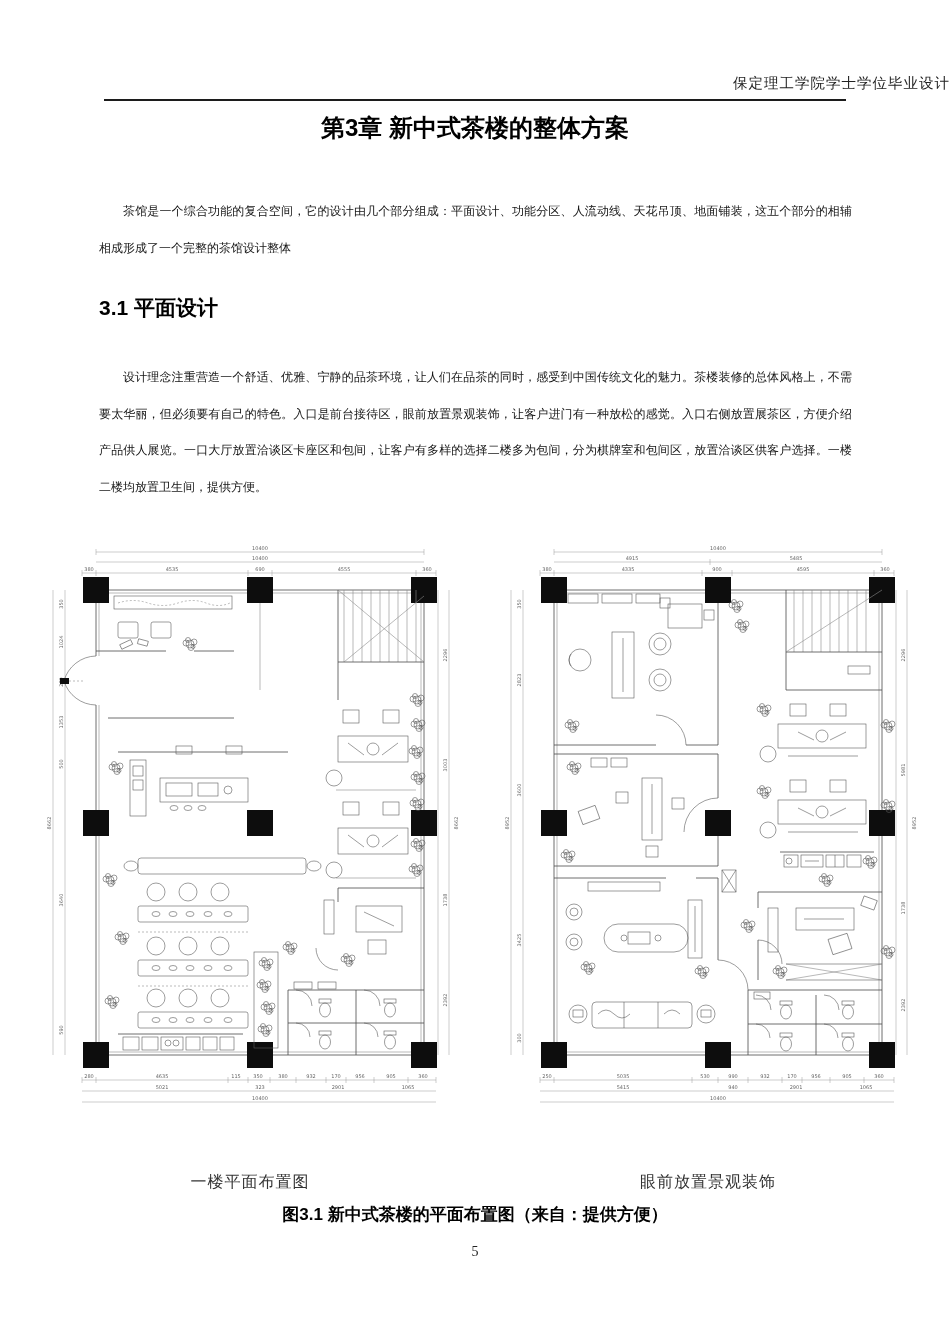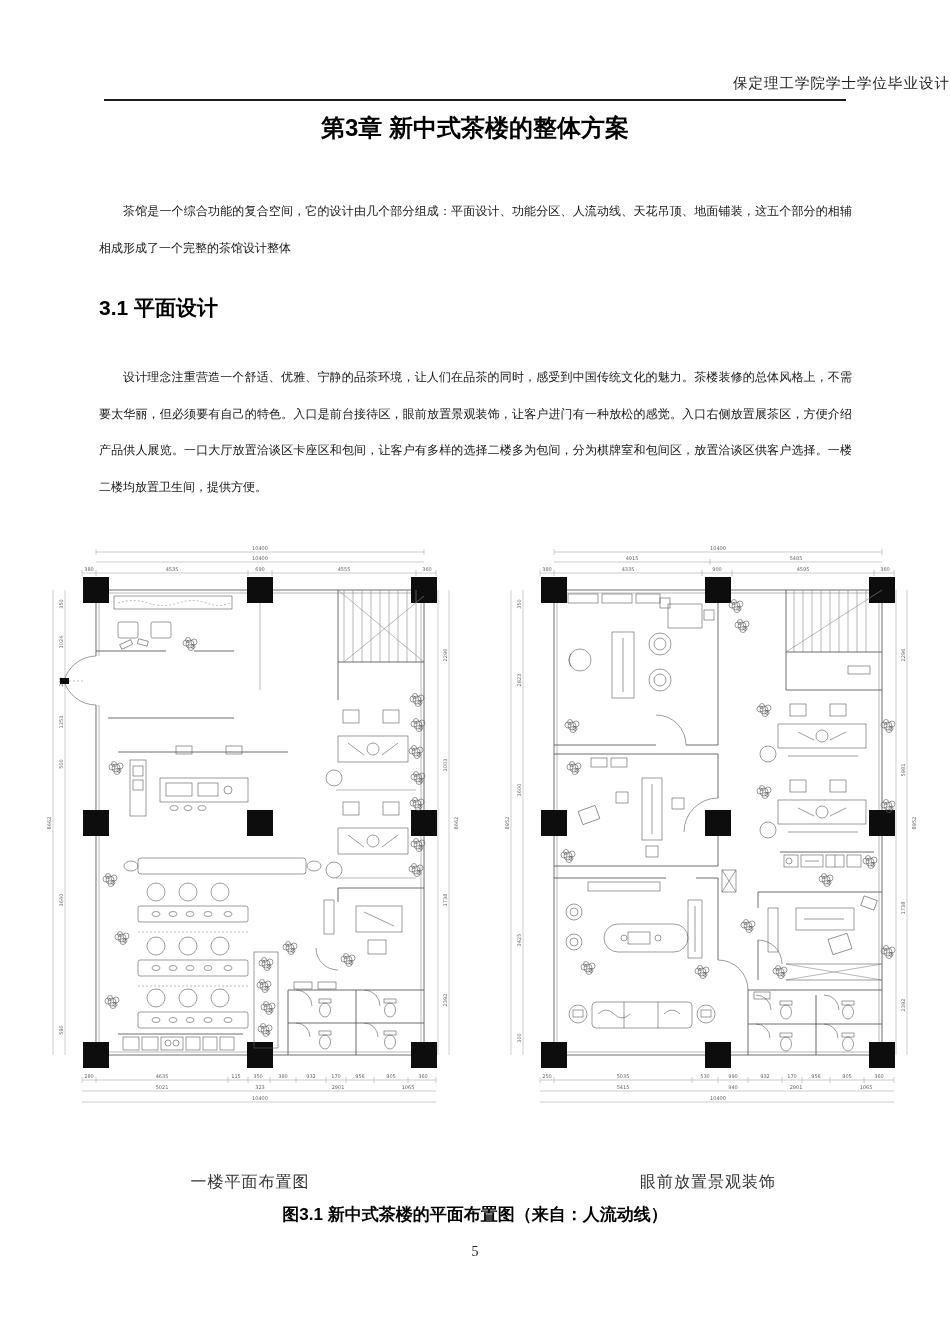--- a/index.html
+++ b/index.html
@@ -609,15 +609,15 @@
           <use href="#toilet" x="352" y="502"></use>
           <path class="furn" d="M260,484 A14,14 0 0 1 274,498"></path>
           <path class="furn" d="M328,484 A14,14 0 0 1 342,498"></path>
           <rect class="furn" x="258" y="452" width="16" height="7"></rect>
         </g>
       </svg>
       <div class="plan-caption">眼前放置景观装饰</div>
     </div>
   </div>
 
-  <div class="figure-caption">图3.1 新中式茶楼的平面布置图（来自：人流动线）</div>
+  <div class="figure-caption">图3.1 新中式茶楼的平面布置图（来自：提供方便）</div>
   <div class="page-number">5</div>
 </div>
 
 </body></html>

